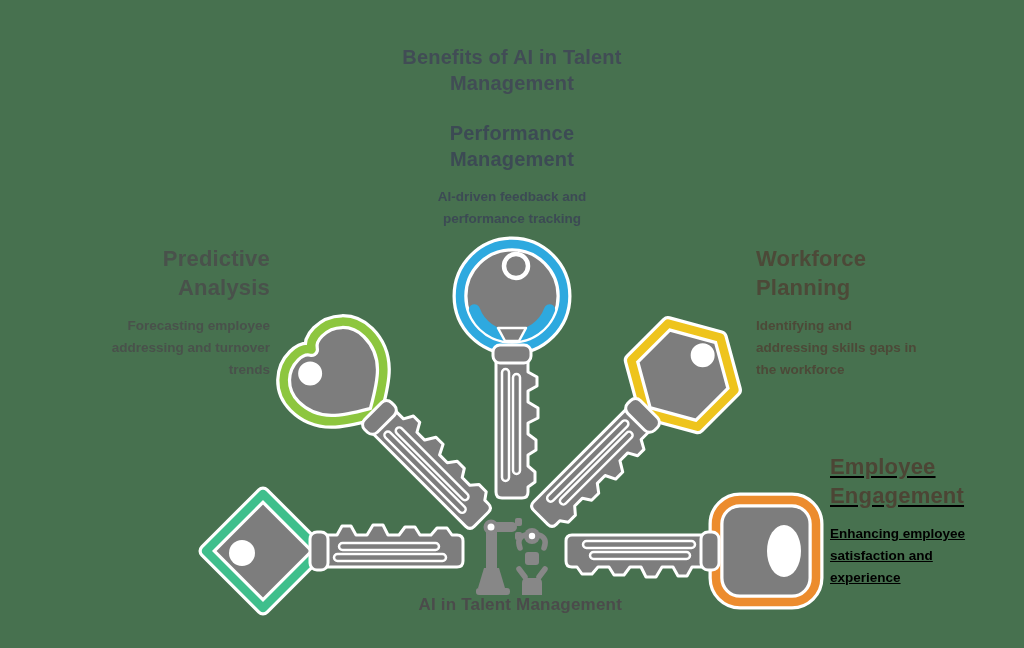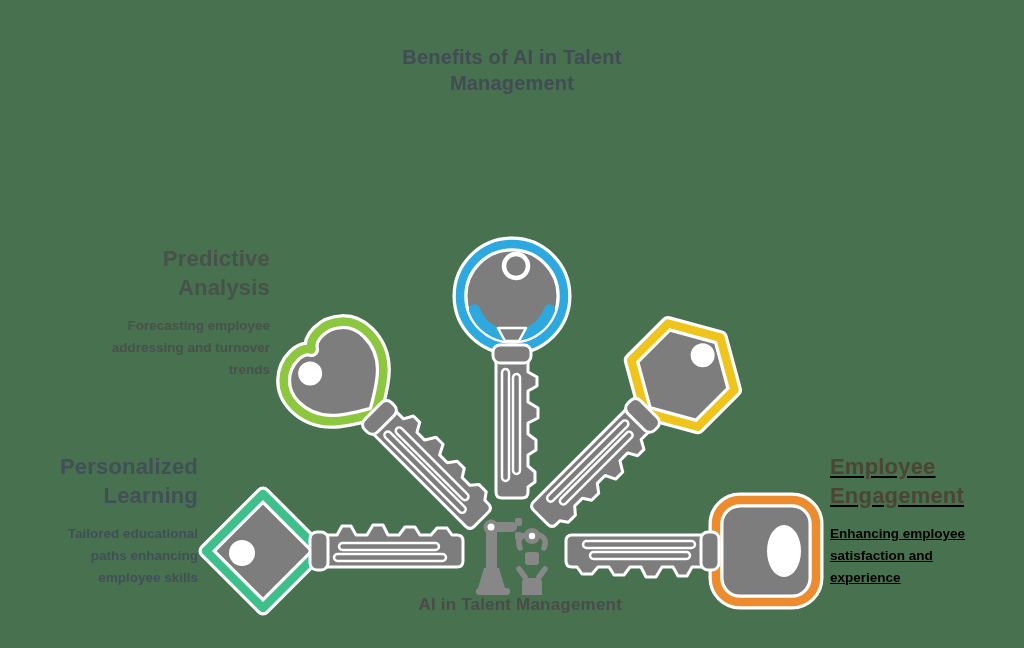--- a/index.html
+++ b/index.html
@@ -81,31 +81,35 @@
         <path class="kfill kline" d="M54,124 L86,124 L86,136 L95,141 L95,150 L86,155 L86,166 L96,172 L96,182 L86,187 L86,198 L94,204 L94,214 L86,219 L86,230 L93,236 L93,246 L86,251 L86,256 Q86,262 80,262 L60,262 Q54,262 54,256 Z"></path>
         <rect class="kslot" x="60" y="133" width="7" height="112" rx="3.5"></rect>
         <rect class="kslot" x="71" y="138" width="7" height="100" rx="3.5"></rect>
       </g>
       <rect id="kcollar" class="kfill kline" x="51" y="109" width="38" height="18" rx="7"></rect>
     </defs>
   </svg>
 
   <div class="title" style="color: rgb(65, 76, 85);">Benefits of AI in Talent Management</div>
 
+  <div class="block b-performance">
+    <h2 style="color: rgb(60, 74, 84);">Performance Management</h2>
+    <p style="color: rgb(60, 74, 84);">AI-driven feedback and performance tracking</p>
+  </div>
 
   <div class="block b-predictive">
     <h2 style="color: rgb(73, 81, 75);">Predictive Analysis</h2>
     <p style="color: rgb(73, 81, 75);">Forecasting employee addressing and turnover trends</p>
   </div>
 
+  <div class="block b-workforce">
+    <h2 style="color: rgb(76, 73, 56);">Workforce Planning</h2>
+    <p style="color: rgb(76, 73, 56);">Identifying and addressing skills gaps in the workforce</p>
+  </div>
 
-  <div class="block b-personalized">
-    <h2 style="color: rgb(65, 80, 88);">Personalized Learning</h2>
-    <p style="color: rgb(65, 80, 88);">Tailored educational paths enhancing employee skills</p>
-  </div>
 
   <div class="block b-engagement">
     <h2 style="color: rgb(76, 69, 53);">Employee Engagement</h2>
     <p style="color: #000000;">Enhancing employee satisfaction and experience</p>
   </div>
 
   <svg class="key key-performance" viewBox="0 0 140 280">
     <use href="#kblade"></use>
     <circle class="kfill khalo" cx="70" cy="60" r="52"></circle>
     <circle class="kring" cx="70" cy="60" r="52" stroke="#2EA9DF"></circle>

